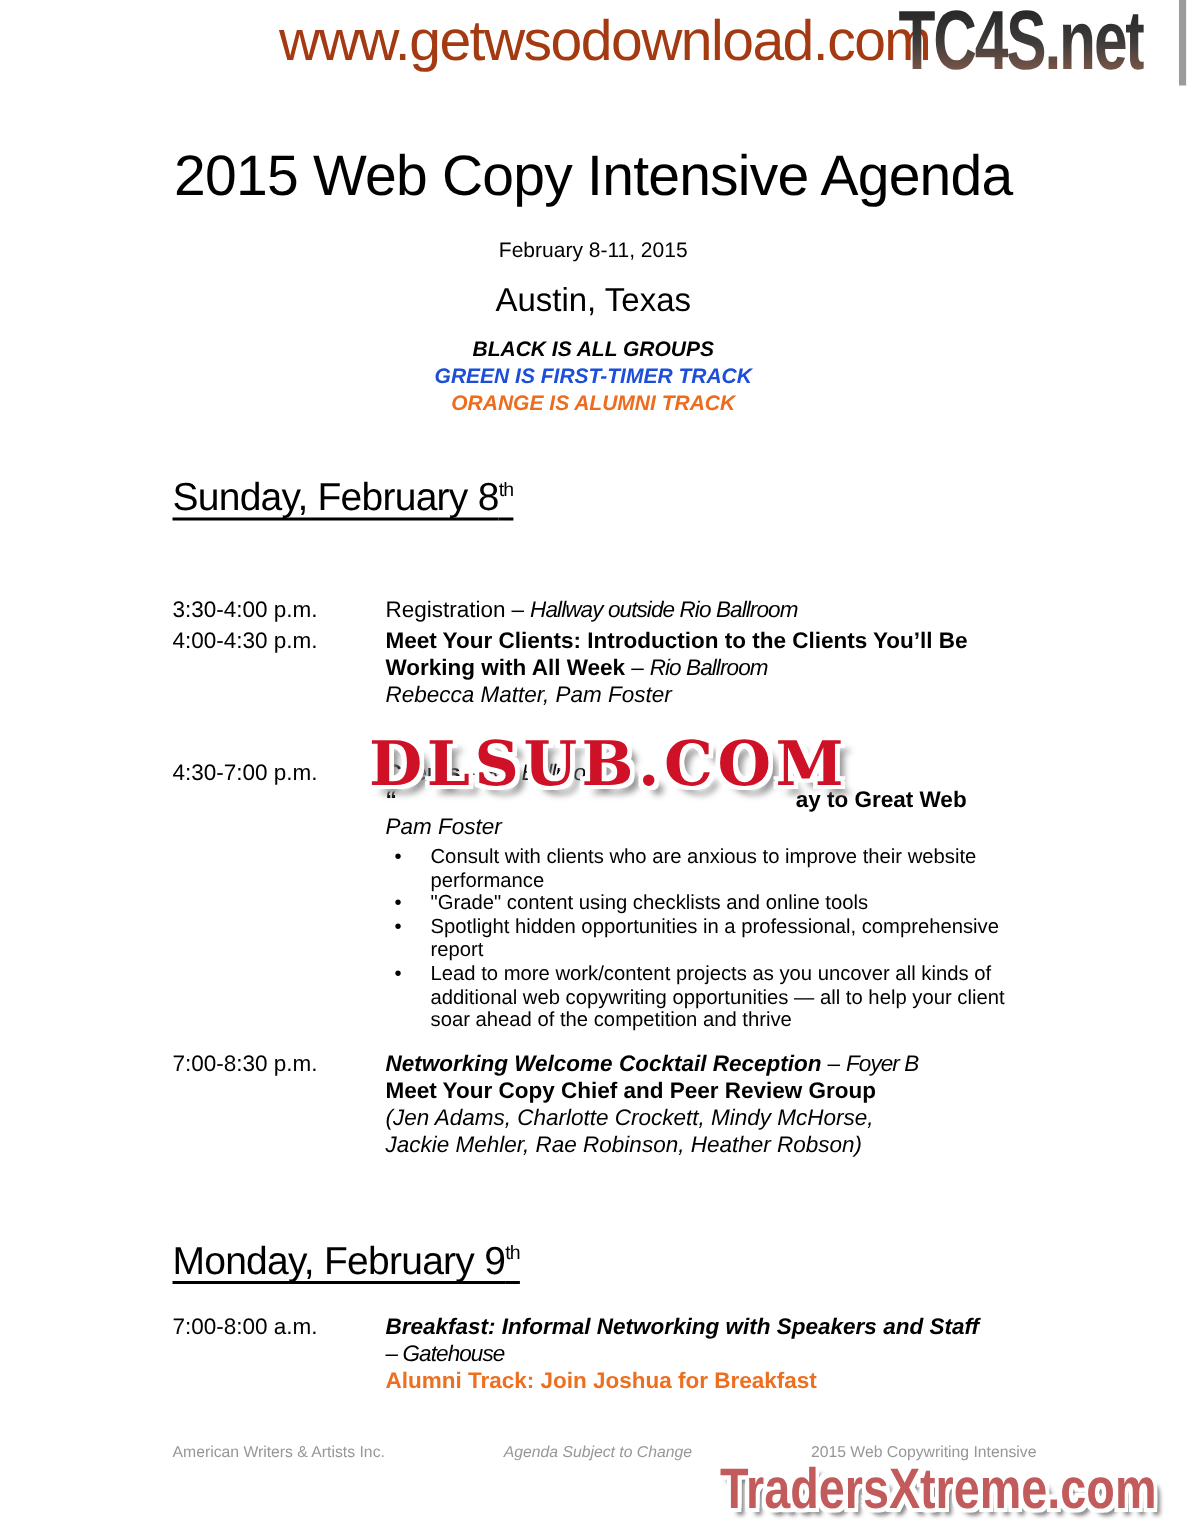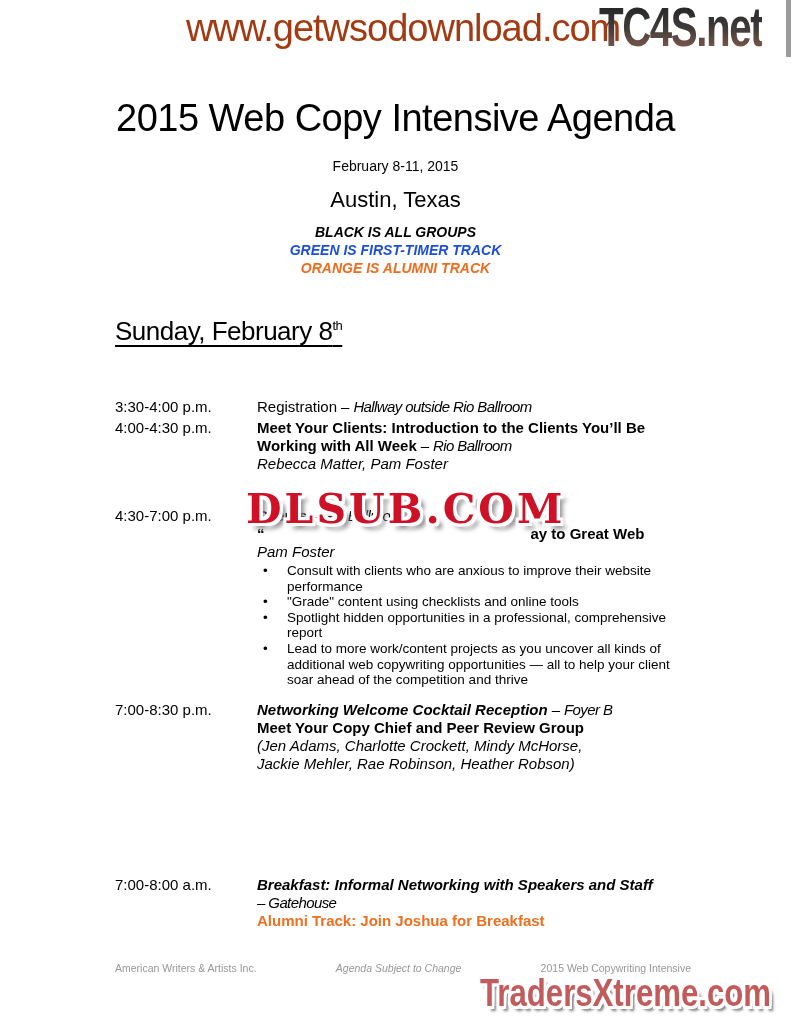--- a/index.html
+++ b/index.html
@@ -150,20 +150,21 @@
   <div class="row r4">
     <div class="time">7:00-8:30 p.m.</div>
     <div class="desc">
       <div><span class="bi">Networking Welcome Cocktail Reception</span><span class="dash">–</span><span class="loc">Foyer B</span></div>
       <div class="b">Meet Your Copy Chief and Peer Review Group</div>
       <div class="i">(Jen Adams, Charlotte Crockett, Mindy McHorse,</div>
       <div class="i">Jackie Mehler, Rae Robinson, Heather Robson)</div>
     </div>
   </div>
 
+  <div class="day-heading monday"><span class="hd"><span>Monday, February 9</span><sup>th</sup></span></div>
 
   <div class="row r5">
     <div class="time">7:00-8:00 a.m.</div>
     <div class="desc">
       <div><span class="bi">Breakfast: Informal Networking with Speakers and Staff</span></div>
       <div class="loc">– Gatehouse</div>
       <div class="orange-line">Alumni Track: Join Joshua for Breakfast</div>
     </div>
   </div>
 

